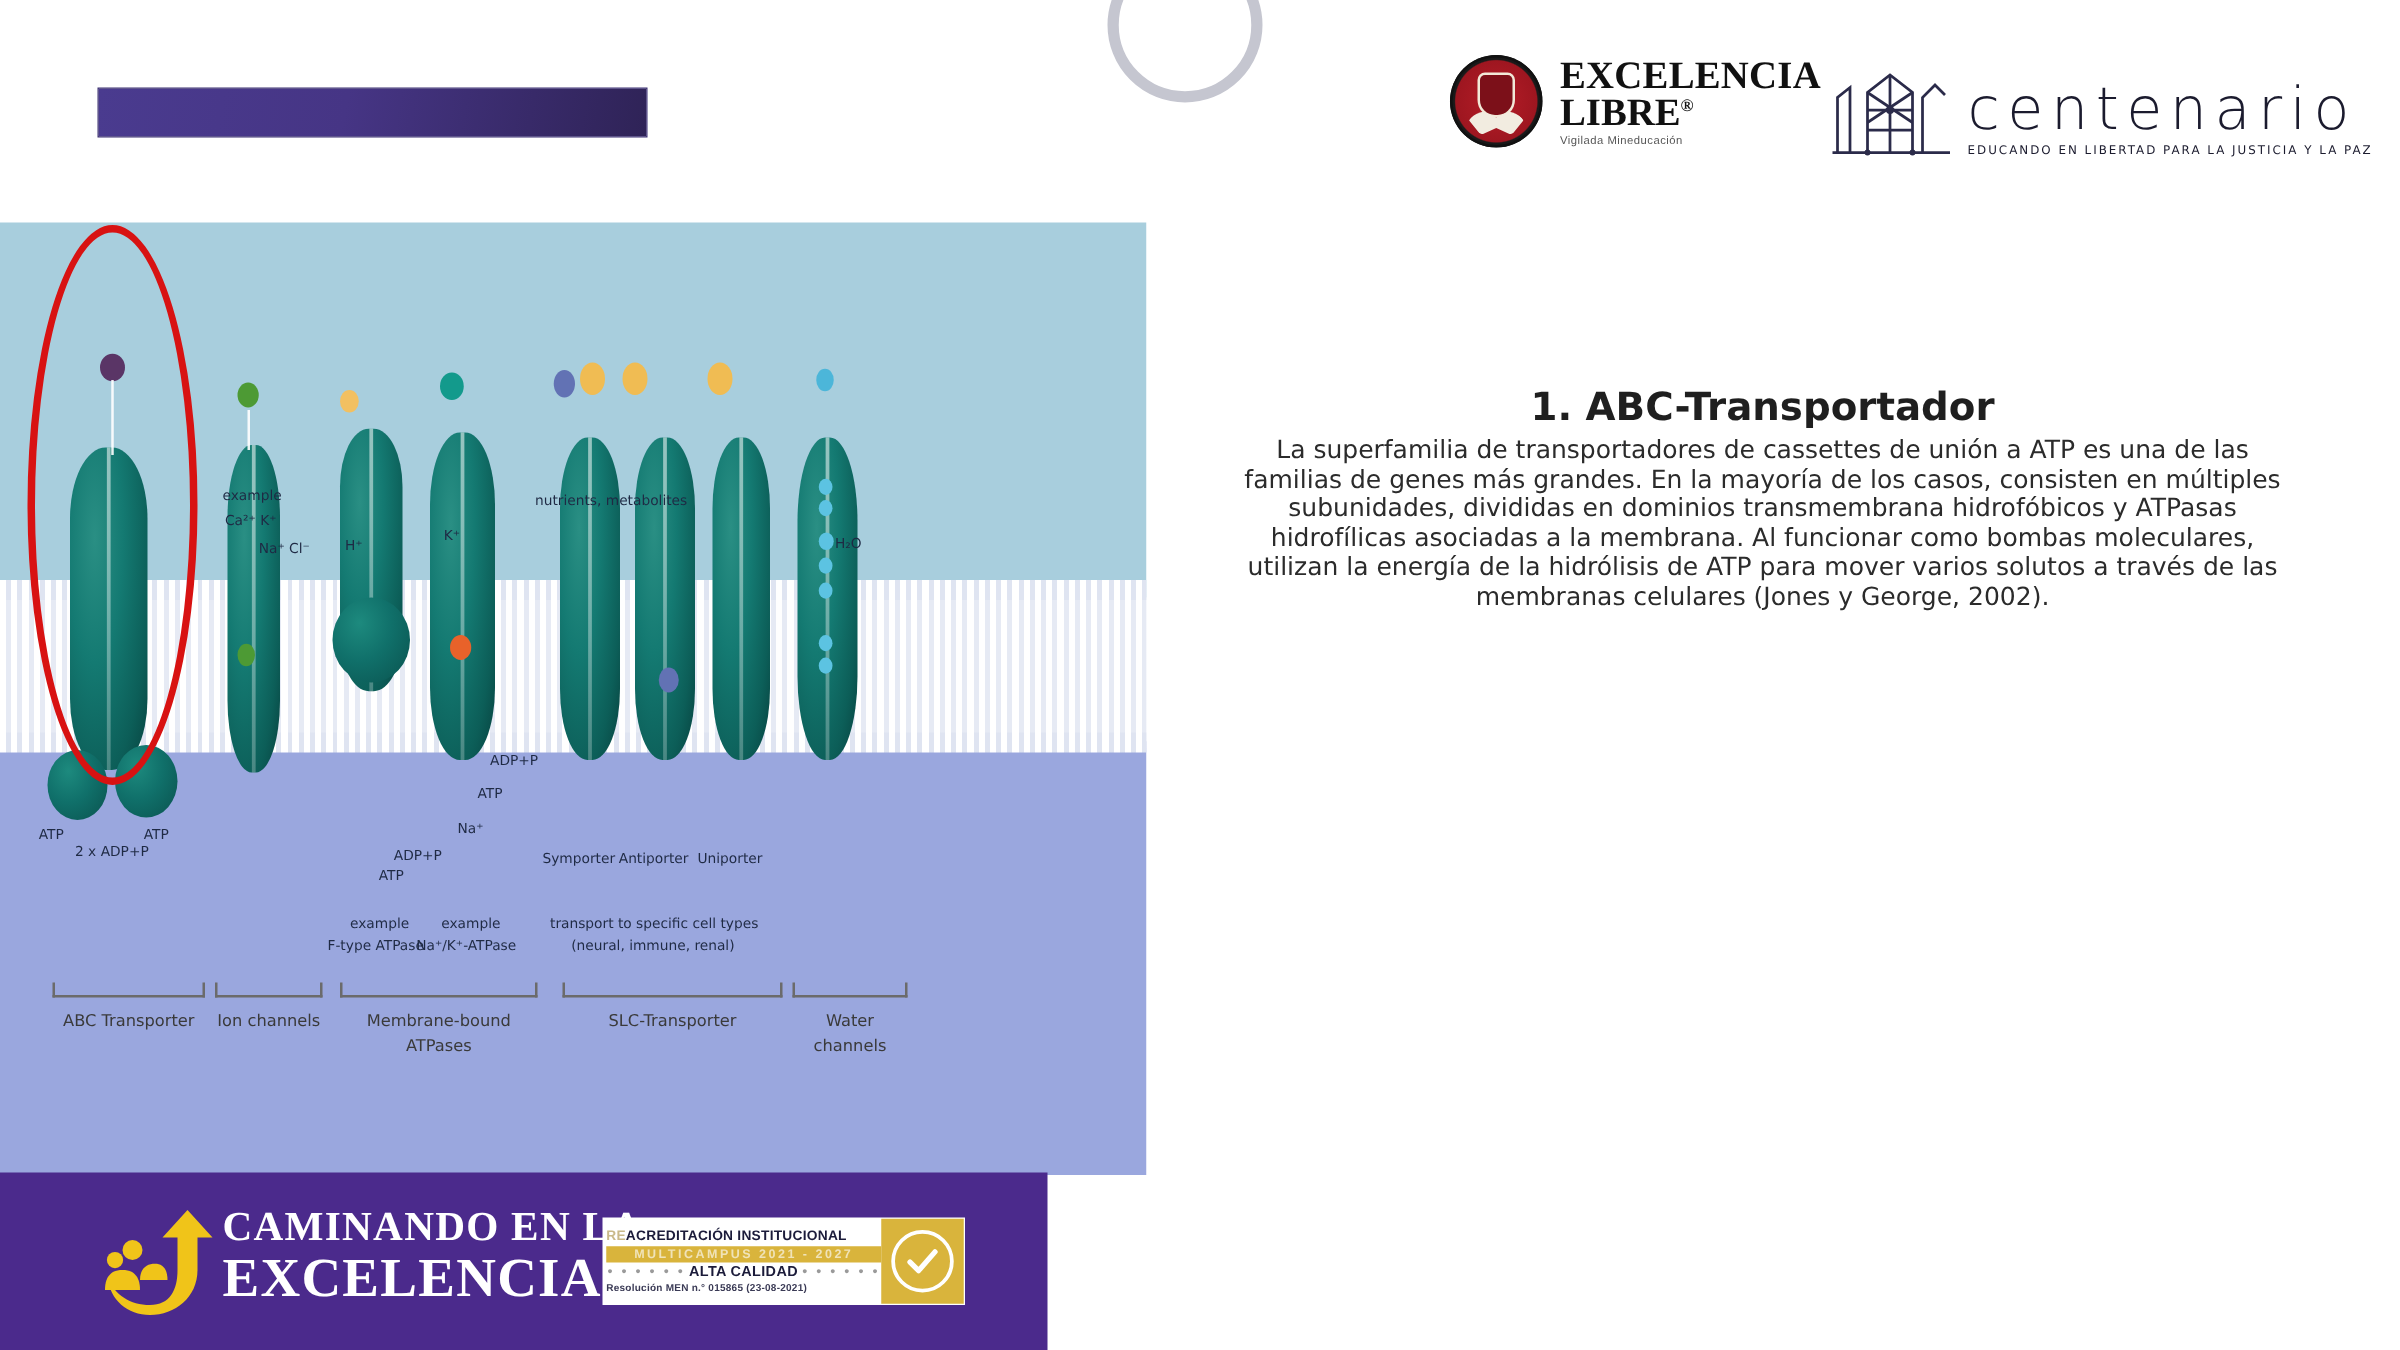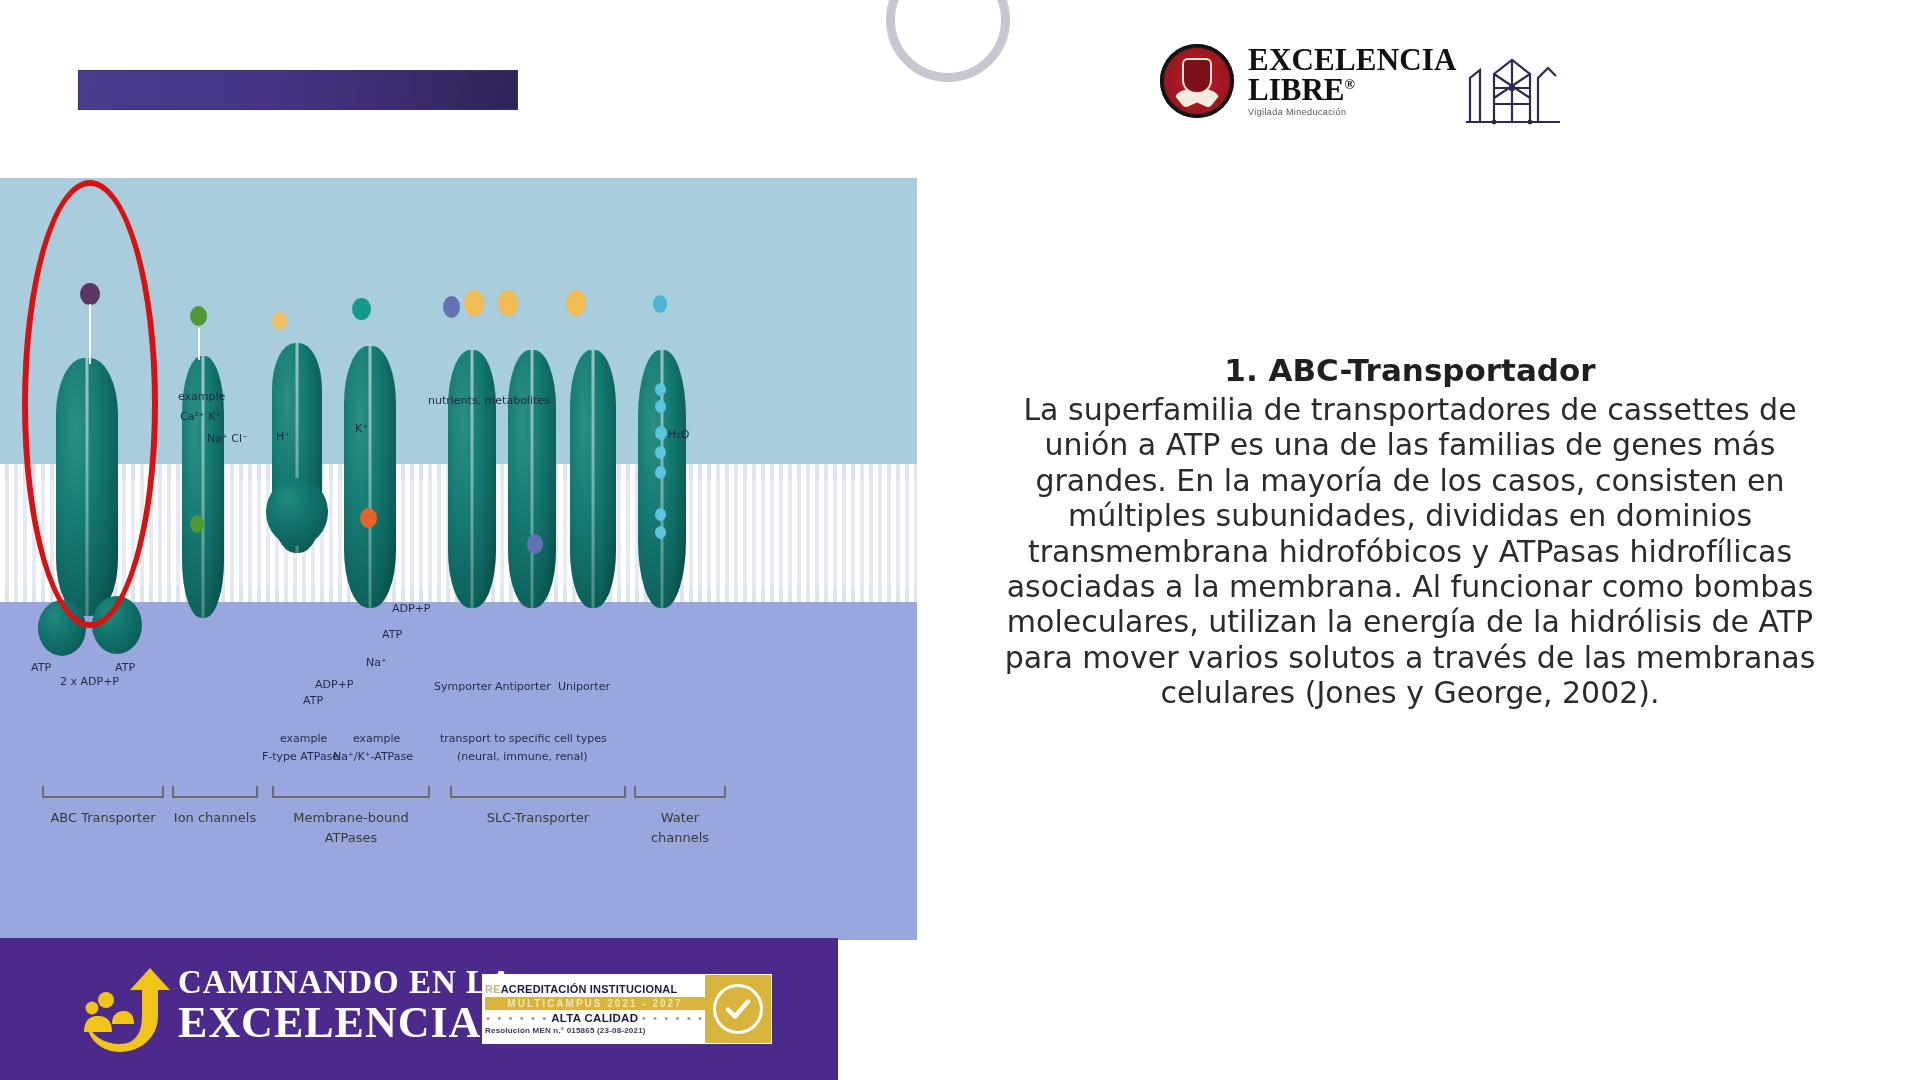--- a/index.html
+++ b/index.html
@@ -172,27 +172,26 @@
     background: #d9b43c; border: 3px solid #ffffff;
     display: flex; align-items: center; justify-content: center;
   }
   .check-seal svg { width: 30px; height: 30px; }
 
   
   .textcol {
     position: absolute; left: 980px; top: 308px; width: 860px;
     text-align: center; color: #2b2b2b;
     font-family: "DejaVu Sans", sans-serif;
-    margin-top: 44px;
   }
   .textcol h2 {
     margin: 0 0 4px 0; font-size: 31px; font-weight: bold; color: #1f1f1f;
   }
   .textcol p {
-    margin: 0; font-size: 30px; line-height: 1.18; color: #2b2b2b;
+    margin: 0; font-size: 20px; line-height: 1.18; color: #2b2b2b;
   }
 
   
   .red-ellipse {
     position: absolute; left: 22px; top: 180px;
     width: 136px; height: 448px;
     border: 6px solid #d81212;
     border-radius: 50%;
     background: transparent;
   }
@@ -229,20 +228,24 @@
           <path d="M70 26 L34 50"></path>
           <path d="M78 74 L78 30 L88 20 L96 28"></path>
           <path d="M6 74 L100 74"></path>
         </g>
         <g fill="#2b2b4a">
           <circle cx="52" cy="40" r="3.2"></circle>
           <circle cx="34" cy="74" r="2.4"></circle>
           <circle cx="70" cy="74" r="2.4"></circle>
         </g>
       </svg>
+      <div class="cent-text">
+        <div class="cent-word">centenario</div>
+        <div class="cent-sub">EDUCANDO EN LIBERTAD PARA LA JUSTICIA Y LA PAZ</div>
+      </div>
     </div>
   </div>
 
   <div class="figure">
     <div class="fig-canvas">
       <div class="extracell"></div>
       <div class="cytosol"></div>
       <div class="bilayer"></div>
 
       <div class="prot" style="left:56px; top:180px; width:62px; height:258px;">

